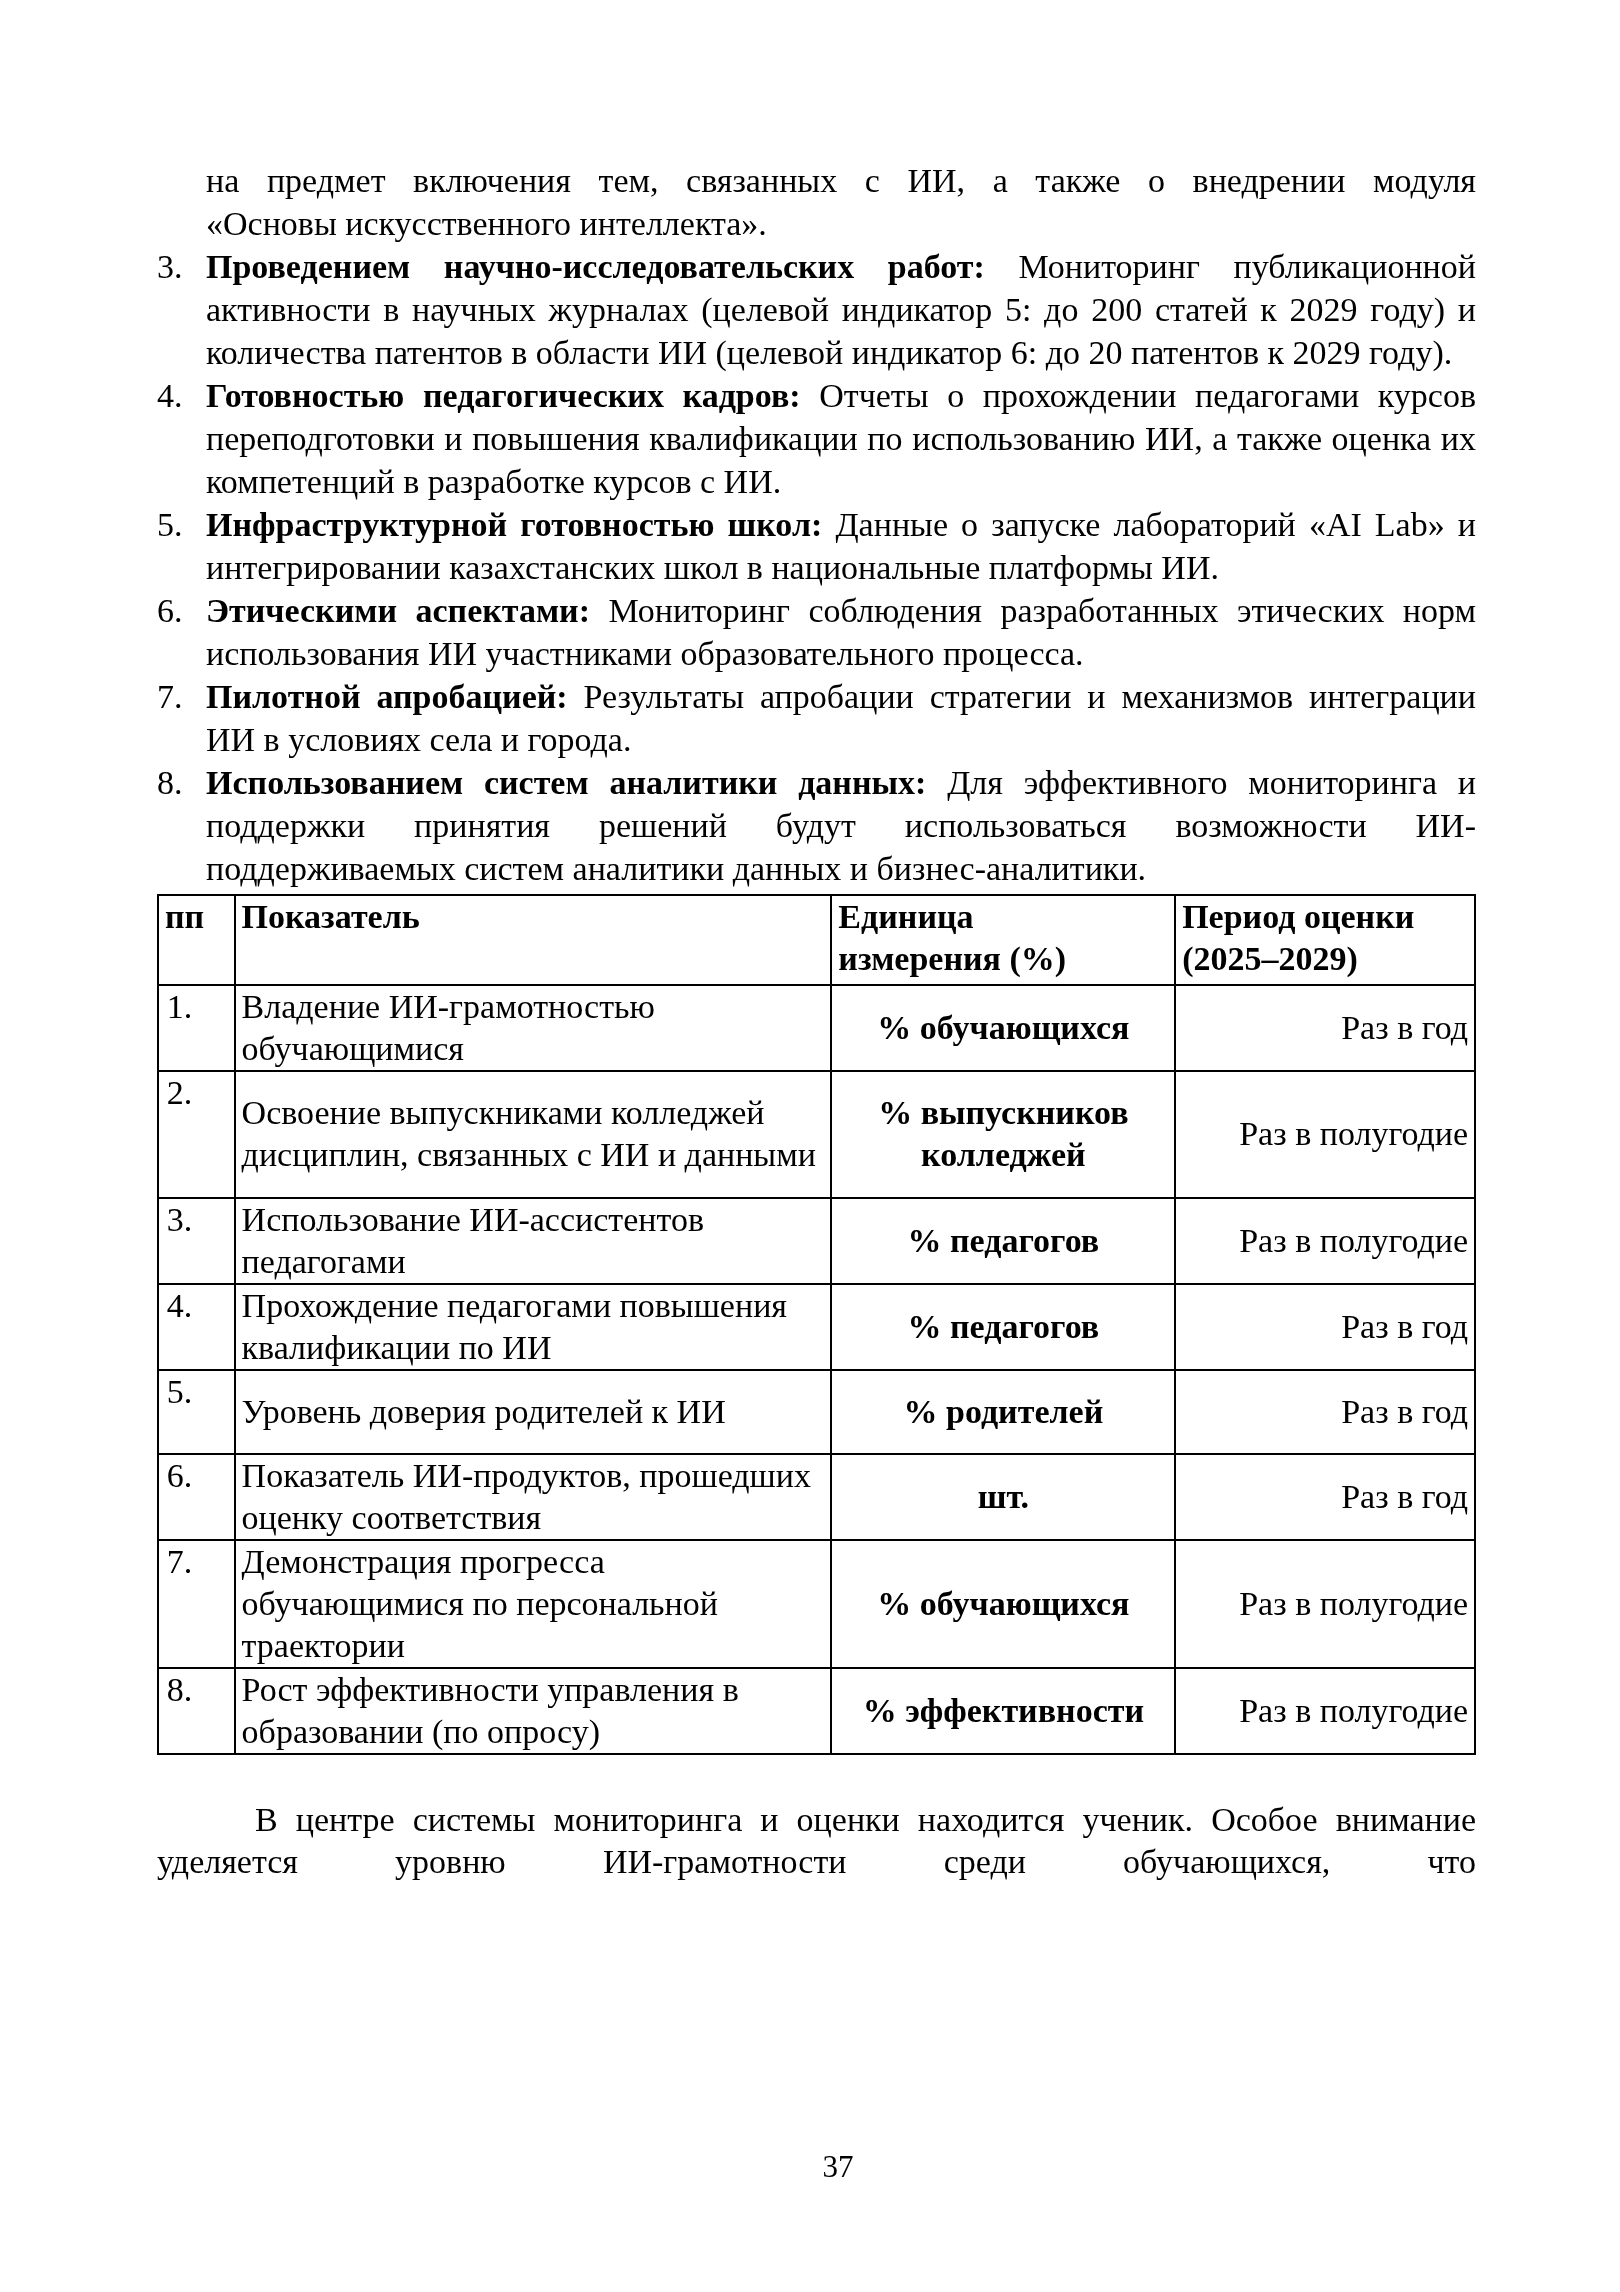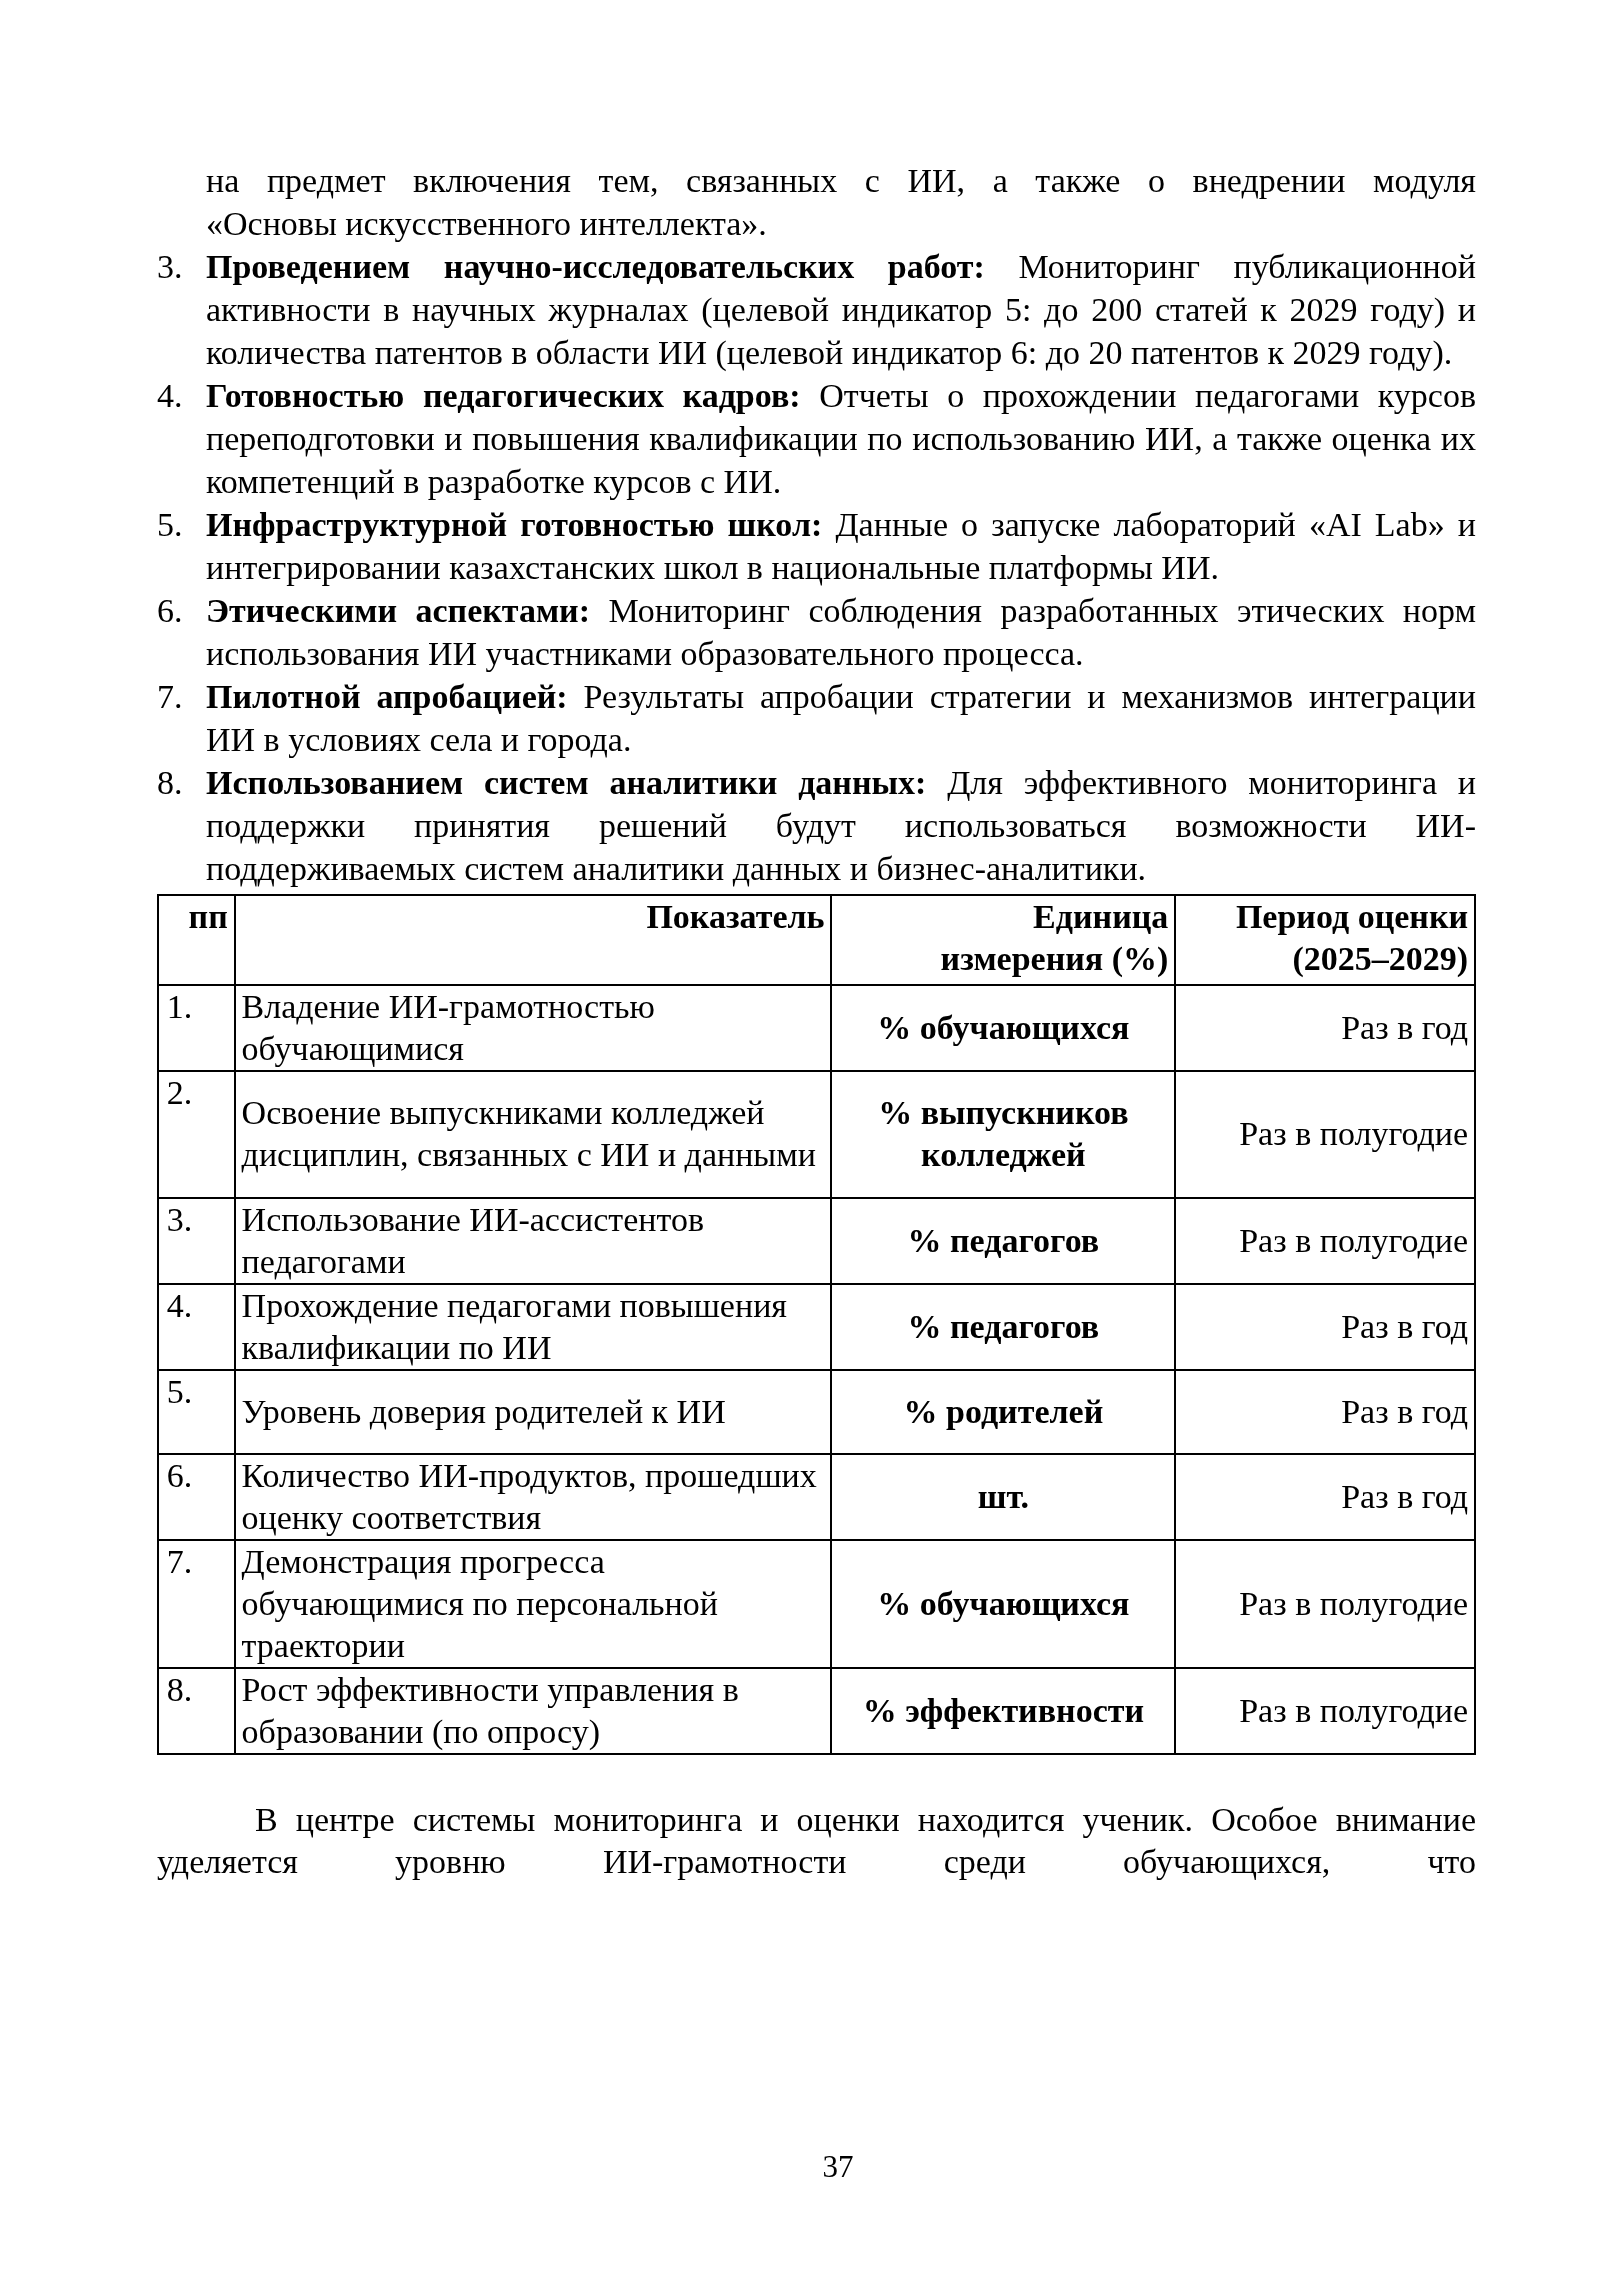--- a/index.html
+++ b/index.html
@@ -19,21 +19,21 @@
     margin: 13.7px 0 0 0; text-align: center; font-size: 34px; line-height: 45px;
     font-weight: bold; color: #2f5597;
   }
   p.intro { margin: 0; text-indent: 98px; text-align: justify; line-height: 39px; }
   table.ind {
     width: 1319px; border-collapse: collapse; margin-top: 3.9px;
     font-size: 34px; line-height: 42px;
   }
   table.ind th, table.ind td { border: 2px solid #000; padding: 0 5.9px; vertical-align: middle; }
   table.ind tr { border-bottom: 2.9px solid #000; }
-  table.ind th { font-weight: bold; text-align: right; vertical-align: top; height: 88px; }
+  table.ind th { font-weight: bold; text-align: left; vertical-align: top; height: 88px; }
   table.ind td.n { width: 61px; vertical-align: top; text-align: left; padding-left: 7.8px; }
   table.ind td.ind-name { width: 583px; text-align: left; }
   table.ind td.unit { width: 330px; text-align: center; font-weight: bold; }
   table.ind td.period { text-align: right; border-radius: 15px; }
   table.ind tr.r { height: 84px; }
   table.ind tr.r3 { height: 127px; }
   p.closing { margin: 44px 0 0 0; text-indent: 98px; text-align: justify; text-align-last: justify; line-height: 42px; }
   .pagenum { position: absolute; top: 2145px; left: 0; width: 1620px; text-align: center; font-size: 31px; padding-left: 28px; }
 </style>
 </head>
@@ -97,21 +97,21 @@
         <td class="period">Раз в год</td>
       </tr>
       <tr class="r">
         <td class="n">5.</td>
         <td class="ind-name">Уровень доверия родителей к ИИ</td>
         <td class="unit">% родителей</td>
         <td class="period">Раз в год</td>
       </tr>
       <tr class="r">
         <td class="n">6.</td>
-        <td class="ind-name">Количество ИИ-продуктов, прошедших оценку соответствия</td>
+        <td class="ind-name">Показатель ИИ-продуктов, прошедших оценку соответствия</td>
         <td class="unit">шт.</td>
         <td class="period">Раз в год</td>
       </tr>
       <tr class="r3">
         <td class="n">7.</td>
         <td class="ind-name">Демонстрация прогресса обучающимися по персональной траектории</td>
         <td class="unit">% обучающихся</td>
         <td class="period">Раз в полугодие</td>
       </tr>
       <tr class="r">

